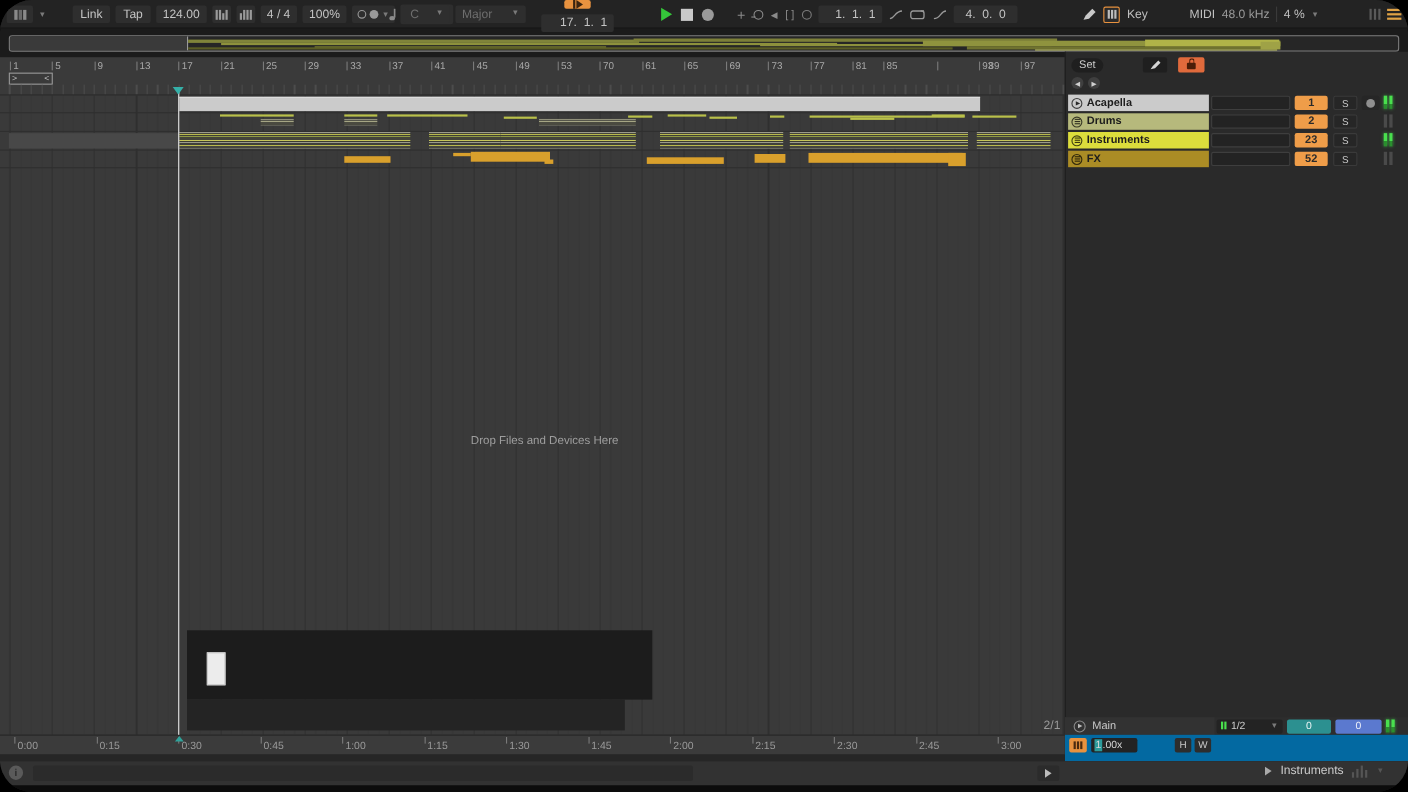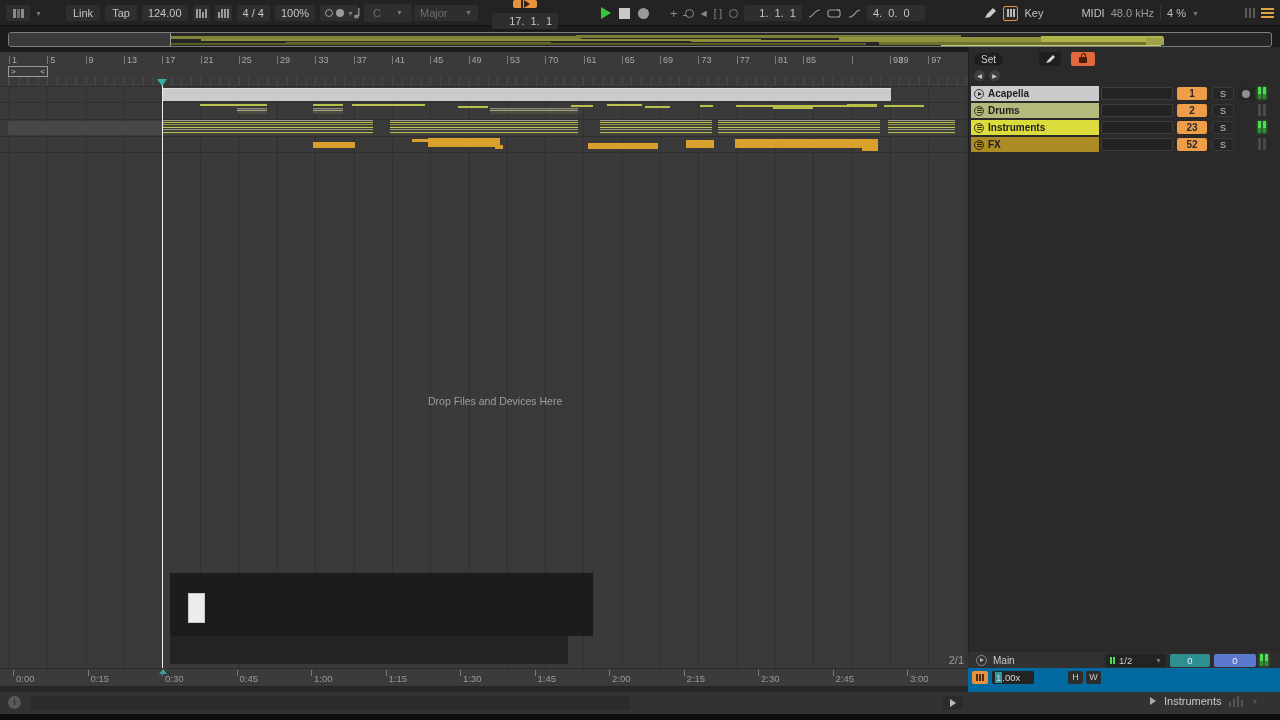--- a/index.html
+++ b/index.html
@@ -1,18 +1,18 @@
 <!DOCTYPE html>
 <html><head>
 <meta charset="utf-8">
 <style>
   * { margin:0; padding:0; box-sizing:border-box; }
   html,body { background:#000; }
   #app { position:relative; width:1280px; height:720px; background:#1b1b1b; overflow:hidden;
-         font-family:"Liberation Sans", sans-serif; color:#c0c0c0; font-size:11px; }
+         font-family:"Liberation Sans", sans-serif; color:#c0c0c0; font-size:11px;border-radius:29px; }
   .abs { position:absolute; }
   
   #toolbar { position:absolute; left:0; top:0; width:1280px; height:26px; background:#232323; border-bottom:1px solid #141414; }
   .tb-group { position:absolute; top:0; height:26px; display:flex; align-items:center; gap:5px; }
   .tb-btn { background:#2e2e2e; border-radius:2px; padding:2px 7px; color:#c4c4c4; line-height:12px; font-size:11px; }
   .tb-field { background:#2e2e2e; border-radius:2px; padding:2px 6px; color:#c4c4c4; white-space:pre; font-size:11px; line-height:12px; }
   .dim { color:#6e6e6e; }
   .caret { color:#7a7a7a; font-size:7px; }
   .win-icon { width:24px; height:16px; background:#2e2e2e; border-radius:2px; display:flex; align-items:center; justify-content:center; gap:1px; }
   .win-icon i { display:block; width:3px; height:9px; background:#8a8a8a; }
@@ -183,21 +183,21 @@
       <svg width="13" height="11">
           <path d="M1 9 C5 9 6 2 12 2" stroke="#999" fill="none" stroke-width="1.2"></path>
         </svg>
       <svg width="15" height="11">
           <rect x="1" y="2" width="12" height="7" rx="2" stroke="#999" fill="none" stroke-width="1.2"></rect>
           <path d="M10 2 l3 0" stroke="#999" stroke-width="1.2"></path>
         </svg>
       <svg width="13" height="11">
           <path d="M1 9 C7 9 7 2 12 2" stroke="#999" fill="none" stroke-width="1.2"></path>
         </svg>
-      <div class="tb-field" style="width:58px; text-align:left;">4.  0.  0</div>
+      <div class="tb-field" style="width:58px; text-align:center;">4.  0.  0</div>
     </div>
 
     <div class="tb-group" style="right:6px; gap:6px;">
       <svg width="14" height="13">
           <path d="M2 11 L4 7 L10 1 L13 4 L7 10 Z" fill="#c9c9c9"></path>
         </svg>
       <div class="piano-btn">
           <i></i>
           <i></i>
           <i></i>

